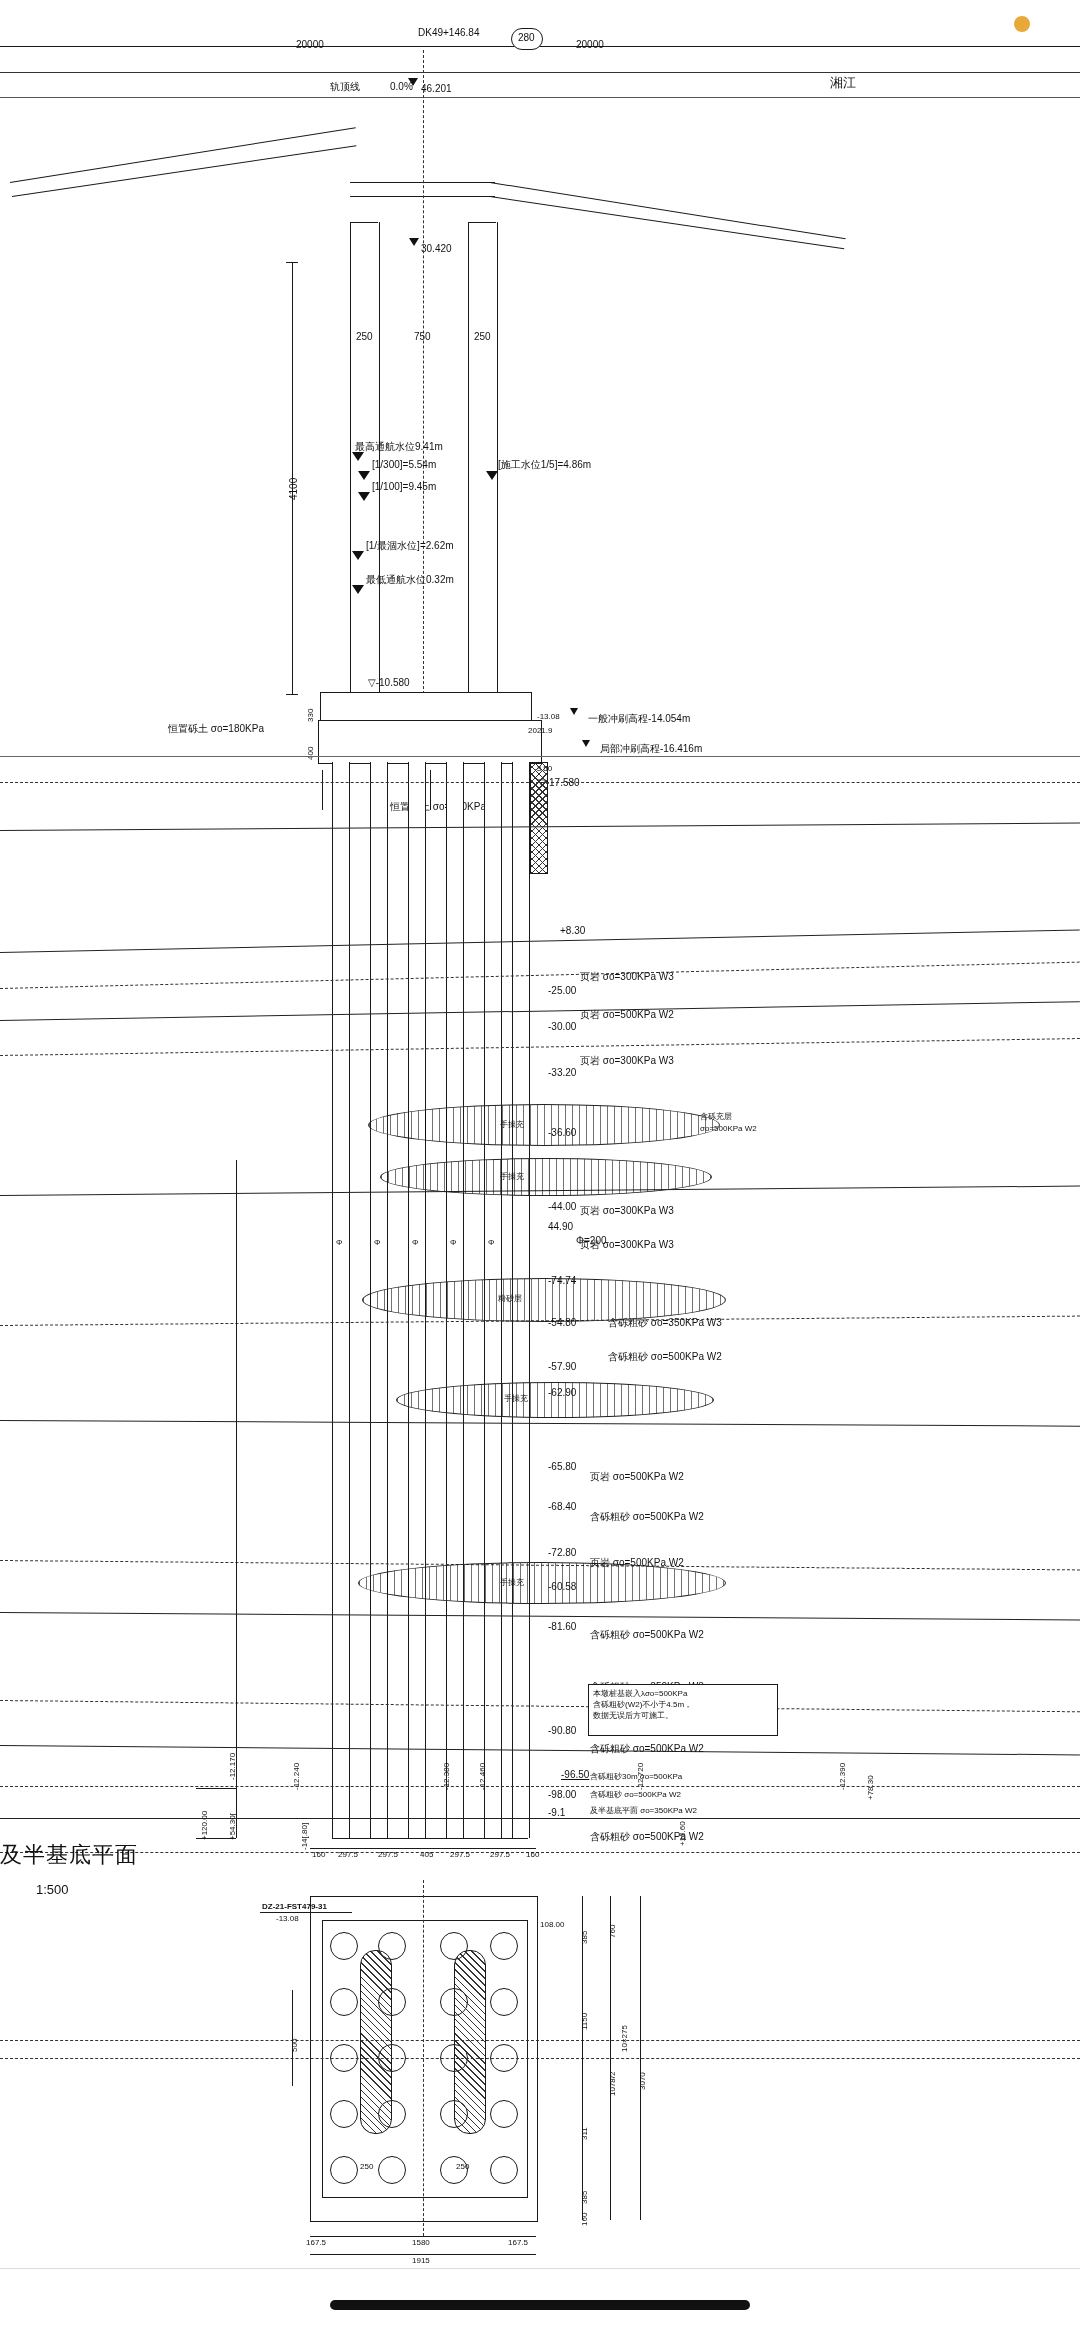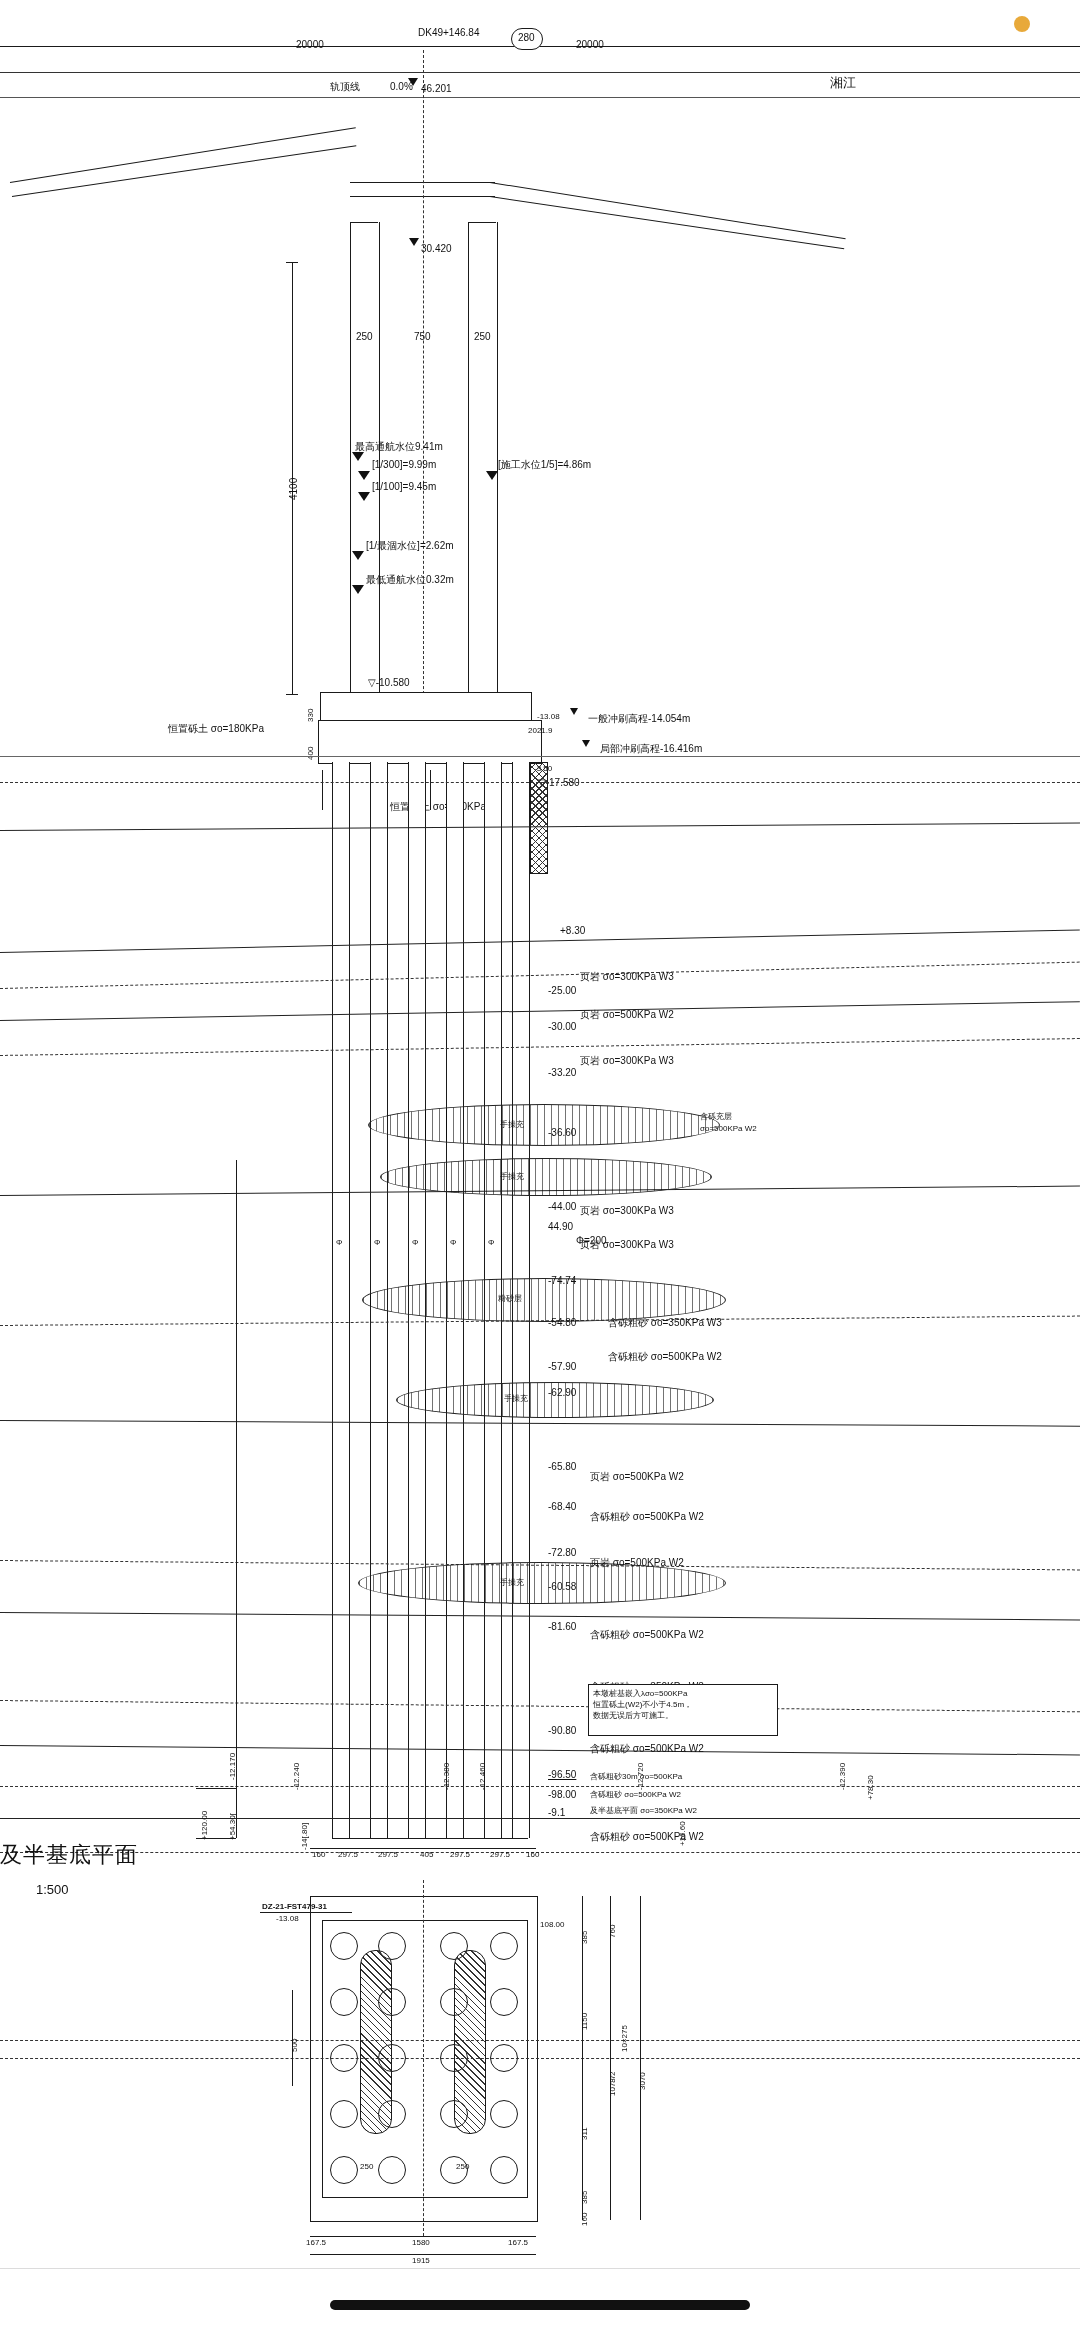--- a/index.html
+++ b/index.html
@@ -92,21 +92,21 @@
   <div class="txt s10" style="left:474px;top:332px;">250</div>
 
   <div class="ln v" style="left:292px;top:262px;height:432px;"></div>
   <div class="ln h" style="left:286px;top:262px;width:12px;"></div>
   <div class="ln h" style="left:286px;top:694px;width:12px;"></div>
   <div class="txt s10 rot" style="left:289px;top:500px;">4100</div>
 
   <div class="dashv" style="left:423px;top:50px;height:1180px;"></div>
 
   <div class="txt s10" style="left:355px;top:442px;">最高通航水位9.41m</div>
-  <div class="txt s10" style="left:372px;top:460px;">[1/300]=9.99m</div>
+  <div class="txt s10" style="left:372px;top:460px;">[1/300]=5.54m</div>
   <div class="txt s10" style="left:372px;top:482px;">[1/100]=9.45m</div>
   <div class="txt s10" style="left:498px;top:460px;">[施工水位1/5]=4.86m</div>
   <div class="txt s10" style="left:366px;top:541px;">[1/最涸水位]=2.62m</div>
   <div class="txt s10" style="left:366px;top:575px;">最低通航水位0.32m</div>
 
   <div class="wl" style="left:352px;top:452px;"></div>
   <div class="wl" style="left:358px;top:471px;"></div>
   <div class="wl" style="left:358px;top:492px;"></div>
   <div class="wl" style="left:486px;top:471px;"></div>
   <div class="wl" style="left:352px;top:551px;"></div>
@@ -227,34 +227,34 @@
   <div class="txt s10" style="left:548px;top:1582px;">-60.58</div>
 
   <div class="txt s10" style="left:548px;top:1622px;">-81.60</div>
   <div class="txt s10" style="left:590px;top:1630px;">含砾粗砂 σo=500KPa W2</div>
 
   <div class="txt s10" style="left:590px;top:1682px;">含砾粗砂 σo=350KPa W3</div>
 
   <div class="txt s10" style="left:548px;top:1726px;">-90.80</div>
   <div class="txt s10" style="left:590px;top:1744px;">含砾粗砂 σo=500KPa W2</div>
 
-  <div class="txt s10" style="left:548px;top:1770px;text-decoration:underline;">-96.50</div>
+  <div class="txt s10" style="left:561px;top:1770px;text-decoration:underline;">-96.50</div>
   <div class="txt s8" style="left:590px;top:1772px;">含砾粗砂30m σo=500KPa</div>
 
   <div class="txt s10" style="left:548px;top:1790px;">-98.00</div>
   <div class="txt s8" style="left:590px;top:1790px;">含砾粗砂 σo=500KPa W2</div>
 
   <div class="txt s10" style="left:548px;top:1808px;">-9.1</div>
   <div class="txt s8" style="left:590px;top:1806px;">及半基底平面 σo=350KPa W2</div>
 
   <div class="txt s10" style="left:590px;top:1832px;">含砾粗砂 σo=500KPa W2</div>
 
   <div class="callout" style="left:588px;top:1684px;width:180px;height:44px;">
     <div>本墩桩基嵌入λσo=500KPa</div>
-    <div>恒置砾土(W2)不小于4.5m，</div>
+    <div>含砾粗砂(W2)不小于4.5m，</div>
     <div>数据无误后方可施工。</div>
   </div>
 
   <div class="txt s8 rot" style="left:228px;top:1780px;">-12.170</div>
   <div class="txt s8 rot" style="left:200px;top:1840px;">+120.00</div>
   <div class="txt s8 rot" style="left:228px;top:1840px;">+54.30[</div>
   <div class="txt s8 rot" style="left:292px;top:1790px;">-12.240</div>
   <div class="txt s8 rot" style="left:300px;top:1850px;">-14[.80]</div>
   <div class="txt s8 rot" style="left:442px;top:1790px;">-12.380</div>
   <div class="txt s8 rot" style="left:478px;top:1790px;">-12.460</div>

